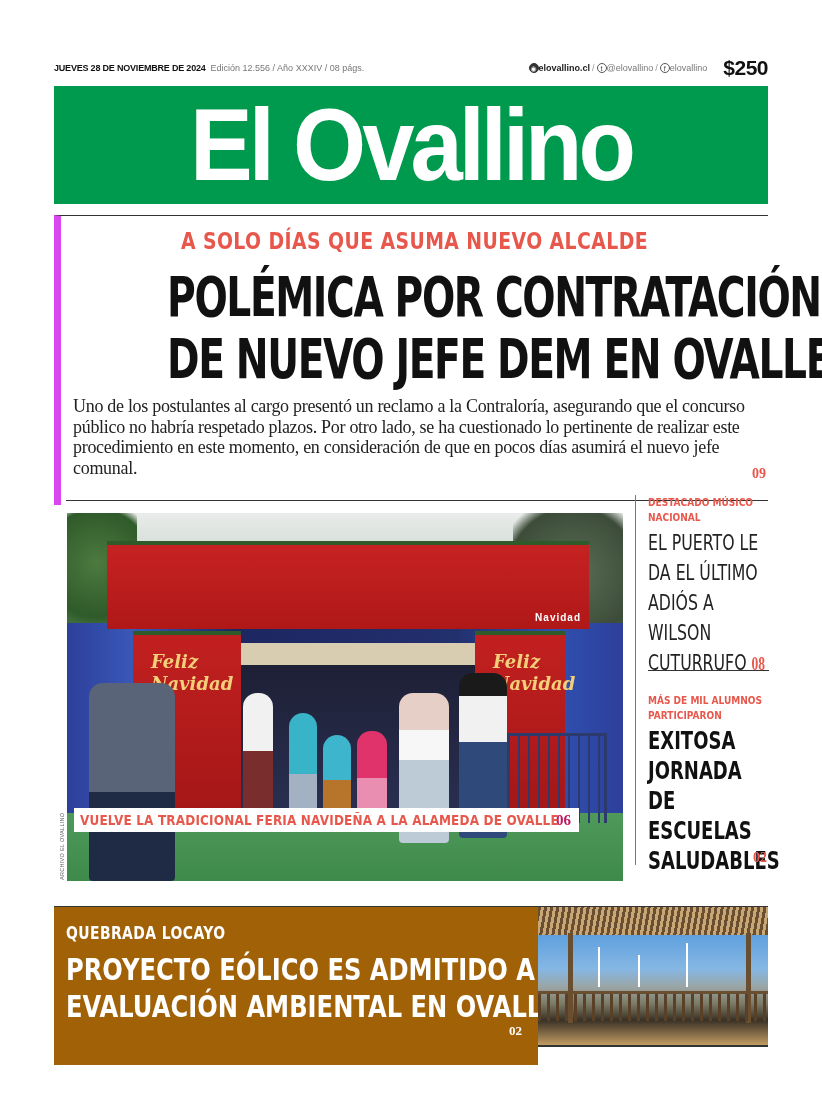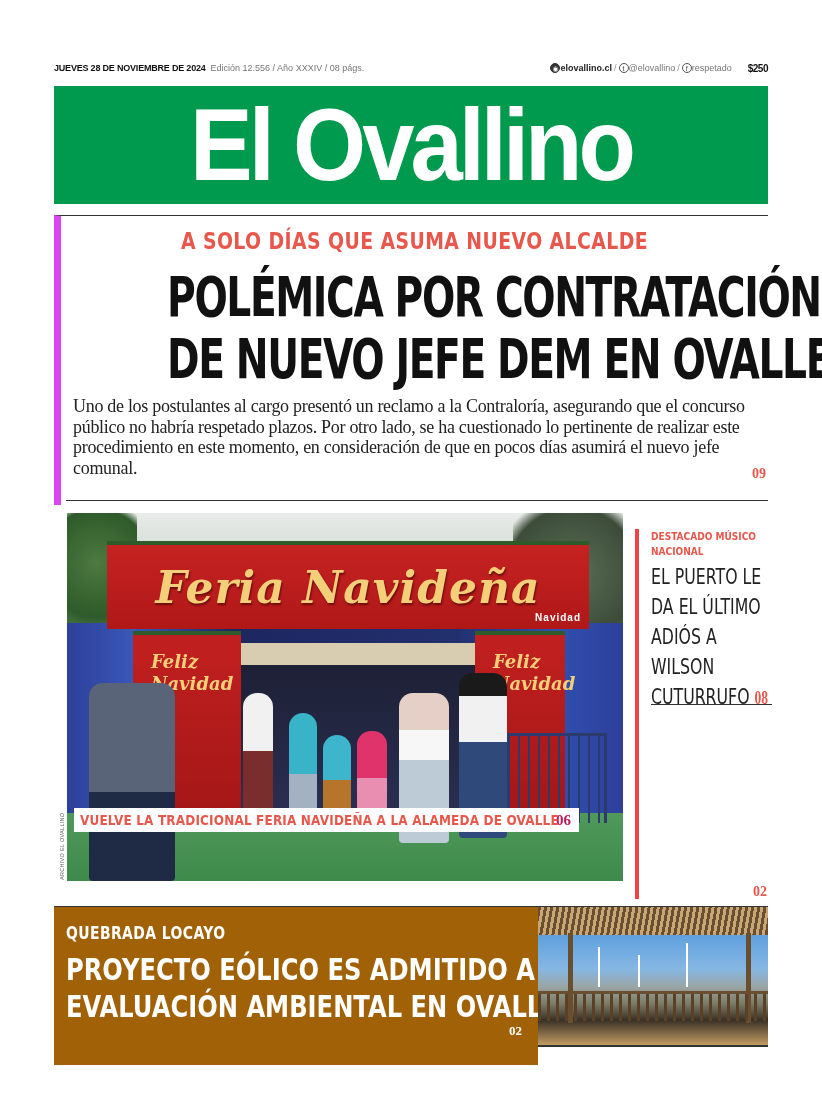--- a/index.html
+++ b/index.html
@@ -8,21 +8,21 @@
 
   
   .topbar { position: absolute; left: 54px; top: 60px; width: 714px; height: 16px; display: flex; align-items: center; font-size: 9px; }
   .topbar .date { font-weight: bold; color: #111; letter-spacing: -0.2px; }
   .topbar .edition { color: #777; margin-left: 5px; }
   .topbar .right { margin-left: auto; display: flex; align-items: center; color: #777; }
   .topbar .site { font-weight: bold; color: #222; }
   .topbar .sep { color: #999; margin: 0 2px; }
   .topbar .ico { display: inline-flex; width: 10px; height: 10px; border-radius: 50%; border: 1px solid #555; align-items: center; justify-content: center; font-size: 7px; color: #444; line-height: 1; }
   .topbar .ico.globe { background: #333; border-color: #333; color: #fff; }
-  .topbar .price { font-weight: bold; font-size: 10px; color: #111; margin-left: 16px; letter-spacing: -0.5px; }
+  .topbar .price { font-weight: bold; font-size: 21px; color: #111; margin-left: 16px; letter-spacing: -0.5px; }
 
   
   .masthead { position: absolute; left: 54px; top: 86px; width: 714px; height: 118px; background: #009a4e; display: flex; align-items: center; justify-content: center; }
   .masthead .logo { color: #fff; font-family: "Liberation Sans", sans-serif; font-weight: bold; font-size: 94px; letter-spacing: -4px; transform: scaleY(1.08); line-height: 1; }
 
   
   .lead { position: absolute; left: 54px; top: 215px; width: 714px; height: 290px; border-top: 1px solid #333; border-left: 7px solid #d946ef; }
   .kicker { position: absolute; left: 0; right: 0; top: 12px; text-align: center; color: #e8574b; font-family: "DejaVu Sans", sans-serif; font-weight: bold; font-size: 23px; letter-spacing: 0.5px; transform: scaleX(0.82); }
   .headline { position: absolute; left: 0; right: 0; top: 50px; text-align: center; color: #111; font-family: "DejaVu Sans", sans-serif; font-weight: bold; font-size: 56px; line-height: 62px; letter-spacing: -2px; transform: scaleX(0.7); transform-origin: center top; white-space: nowrap; }
   .deck { position: absolute; left: 12px; top: 180px; width: 700px; font-family: "Liberation Serif", serif; font-size: 18px; line-height: 20.5px; color: #222; letter-spacing: -0.3px; }
@@ -54,21 +54,21 @@
   .photo .p6 { left: 332px; top: 180px; width: 50px; height: 150px; background: linear-gradient(#e6cfc7 0, #e6cfc7 25%, #f7f7f7 25%, #f7f7f7 45%, #bccbd6 45%); }
   .photo .p7 { left: 392px; top: 160px; width: 48px; height: 165px; background: linear-gradient(#1a1a1a 0, #1a1a1a 14%, #f1f1f1 14%, #f1f1f1 42%, #2f4a7a 42%); }
   .photo .fence { position: absolute; left: 440px; top: 220px; width: 100px; height: 90px; border: 3px solid #2d3a6e; border-bottom: none; background: repeating-linear-gradient(90deg, transparent 0 8px, #2d3a6e 8px 10px); }
   .caption { position: absolute; left: 74px; top: 808px; height: 24px; background: #fff; padding: 0 8px 0 6px; display: flex; align-items: center; gap: 24px; }
   .caption .txt { font-family: "DejaVu Sans", sans-serif; font-weight: bold; color: #e8574b; font-size: 14px; letter-spacing: 0.2px; transform: scaleX(0.86); transform-origin: left center; white-space: nowrap; display: inline-block; width: 452px; }
   .caption .pg { color: #be185d; font-size: 15px; }
   .credit { position: absolute; left: 53px; top: 820px; width: 12px; height: 60px; }
   .credit span { position: absolute; left: 6px; top: 60px; transform: rotate(-90deg); transform-origin: left top; font-size: 5.5px; color: #666; white-space: nowrap; letter-spacing: 0.3px; }
 
   
-  .sidebar { position: absolute; left: 635px; top: 529px; width: 134px; height: 370px; border-left: 4px solid #ef4444; }
+  .sidebar { position: absolute; left: 635px; top: 495px; width: 134px; height: 370px; border-left: 1px solid #ef4444; }
   .sidebar .item { position: absolute; left: 12px; width: 122px; }
   .sidebar .s-kicker { font-family: "DejaVu Sans", sans-serif; font-weight: bold; color: #e8574b; font-size: 11px; line-height: 15px; transform: scaleX(0.82); transform-origin: left top; width: 150px; }
   .sidebar .s-head { font-family: "DejaVu Sans", sans-serif; color: #222; font-size: 21px; line-height: 30px; transform: scaleX(0.75); transform-origin: left top; width: 165px; margin-top: 3px; }
   .sidebar .item1 { top: 0; }
   .sidebar .item1 .s-head { font-weight: normal; }
   .sidebar .item2 { top: 198px; }
   .sidebar .item2 .s-head { font-weight: bold; font-size: 24px; color: #111; }
   .sidebar .s-head .pg { font-size: 18px; }
   .sidebar .rule { position: absolute; left: 12px; top: 175px; width: 121px; height: 1px; background: #333; }
   .sidebar .pg4 { position: absolute; right: 2px; top: 355px; }
@@ -92,21 +92,21 @@
   <span class="date">JUEVES 28 DE NOVIEMBRE DE 2024</span>
   <span class="edition">Edición 12.556 / Año XXXIV / 08 págs.</span>
   <div class="right">
     <span class="ico globe">◉</span>
     <span class="site">elovallino.cl</span>
     <span class="sep">/</span>
     <span class="ico">t</span>
     <span>@elovallino</span>
     <span class="sep">/</span>
     <span class="ico">f</span>
-    <span>respetado</span>
+    <span>elovallino</span>
     <span class="price">$250</span>
   </div>
 </div>
 
 <div class="masthead">
   <span class="logo">El Ovallino</span>
 </div>
 
 <div class="lead">
   <div class="kicker">A SOLO DÍAS QUE ASUMA NUEVO ALCALDE</div>
@@ -119,21 +119,20 @@
 </div>
 <div class="lead-rule"></div>
 
 <div class="photo">
   <div class="sky"></div>
   <div class="trees-l"></div>
   <div class="trees-r"></div>
   <div class="tents"></div>
   <div class="stall"></div>
   <div class="banner">
-    <span>Feria Navideña</span>
     <span class="brand">Navidad</span>
   </div>
   <div class="panel l">
     <span>Feliz Navidad</span>
   </div>
   <div class="panel r">
     <span>Feliz Navidad</span>
   </div>
   <div class="grass"></div>
   <div class="fence"></div>
@@ -152,20 +151,24 @@
   <span class="txt">VUELVE LA TRADICIONAL FERIA NAVIDEÑA A LA ALAMEDA DE OVALLE</span>
   <span class="pg">06</span>
 </div>
 
 <div class="sidebar">
   <div class="item item1">
     <div class="s-kicker">DESTACADO MÚSICO NACIONAL</div>
     <div class="s-head"><span>EL PUERTO LE DA EL ÚLTIMO ADIÓS A WILSON CUTURRUFO</span> <span class="pg">08</span></div>
   </div>
   <div class="rule"></div>
+  <div class="item item2">
+    <div class="s-kicker">MÁS DE MIL ALUMNOS PARTICIPARON</div>
+    <div class="s-head">EXITOSA JORNADA DE ESCUELAS SALUDABLES</div>
+  </div>
   <span class="pg pg4">02</span>
 </div>
 
 <div class="feature">
   <div class="band">
     <div class="f-kicker">QUEBRADA LOCAYO</div>
     <div class="f-head">
       <div>PROYECTO EÓLICO ES ADMITIDO A</div>
       <div>EVALUACIÓN AMBIENTAL EN OVALLE</div>
     </div>

